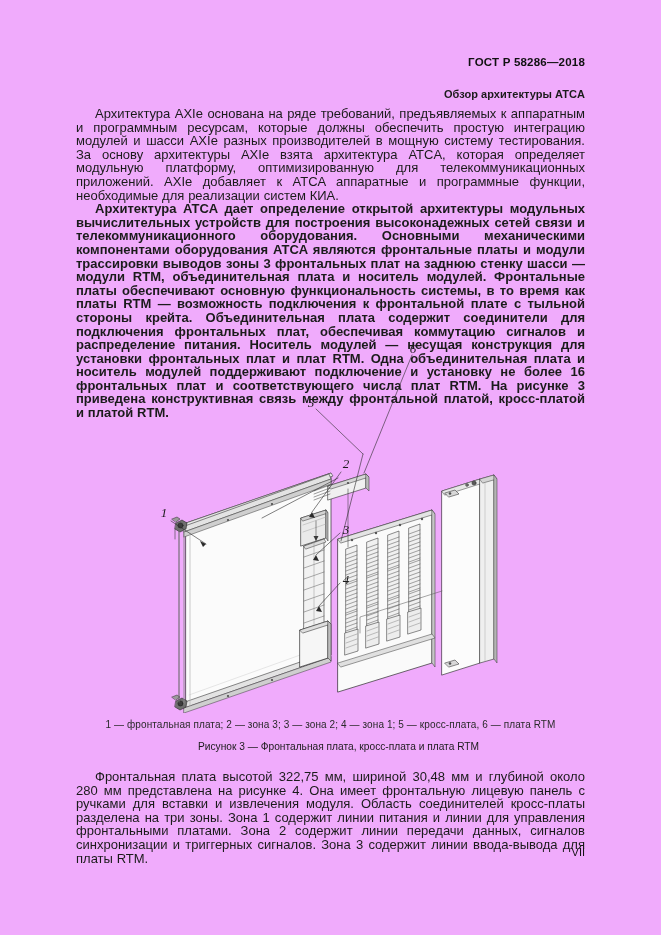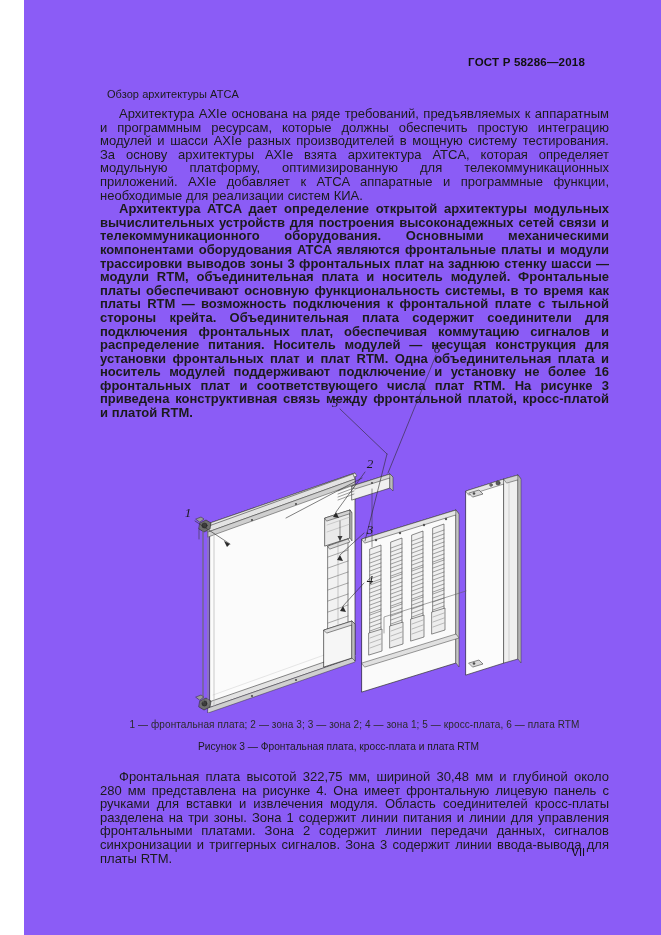--- a/index.html
+++ b/index.html
@@ -12,22 +12,21 @@
     height: 935px;
     position: relative;
     font-family: "Liberation Sans", sans-serif;
     color: #1b1b1b;
     overflow: hidden;
   }
 
   .page {
     position: absolute;
     inset: 0;
-    background: #8b5cf6;
-    margin-left: 24px;
+    background: #f0abfc;
   }
 
   
   .header {
     position: absolute;
     top: 56px;
     right: 76px;
     font-size: 11.5px;
     font-weight: bold;
     letter-spacing: .2px;
@@ -36,23 +35,24 @@
 
   
   .content {
     position: absolute;
     left: 76px;
     top: 88px;
     width: 509px;
   }
   .section-title {
     font-size: 11px;
-    font-weight: normal;
+    font-weight: bold;
     margin: 0 0 7px 7px;
     letter-spacing: .05px;
+    text-align: right;
   }
   p.body {
     margin: 0 0 0 0;
     font-size: 13px;
     line-height: 13.6px;
     text-align: justify;
     text-indent: 19px;
     letter-spacing: 0px;
     word-spacing: .2px;
     hyphens: manual;
@@ -74,21 +74,21 @@
     left: 76px;
     top: 719px;
     width: 509px;
     text-align: center;
     font-size: 10px;
     color: #2a2a2a;
     letter-spacing: .1px;
   }
   .caption {
     position: absolute;
-    left: 60px;
+    left: 84px;
     top: 741px;
     width: 509px;
     text-align: center;
     font-size: 10.2px;
     color: #1b1b1b;
   }
 
   
   .content-bottom {
     position: absolute;

